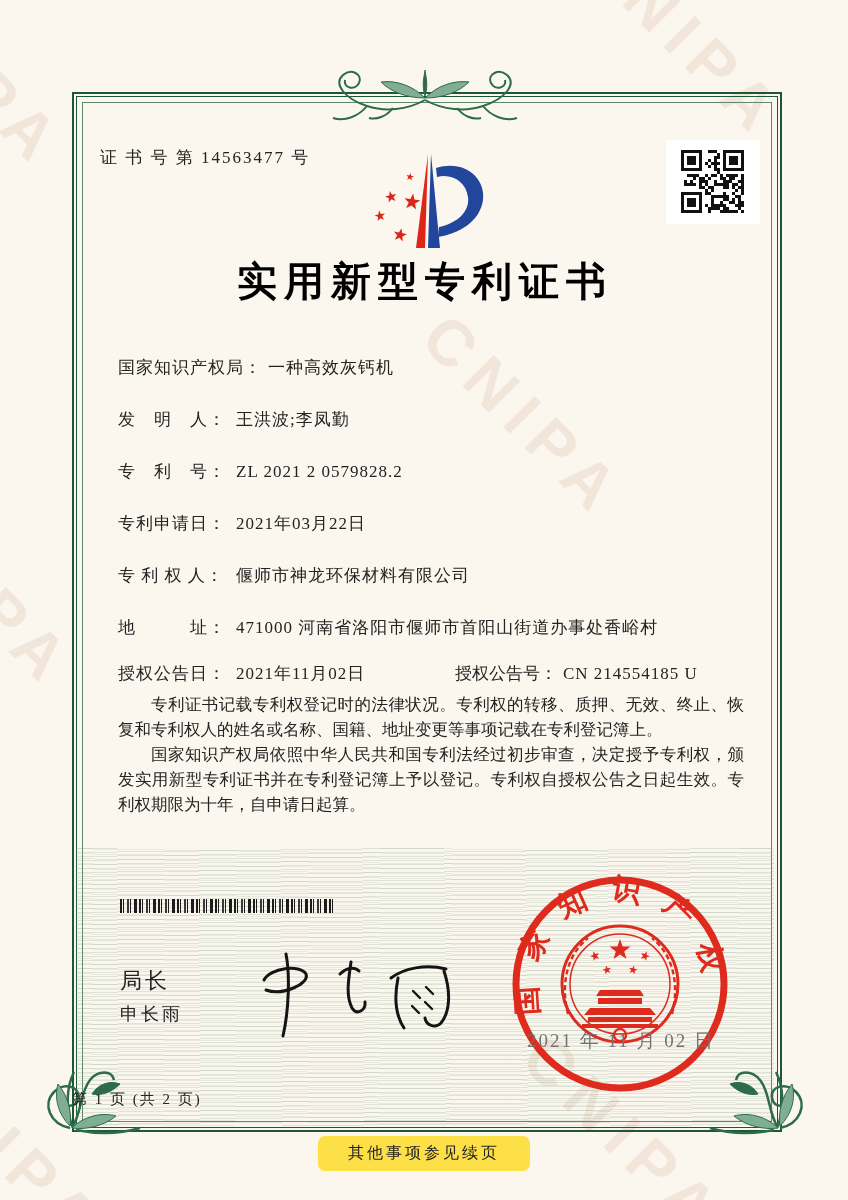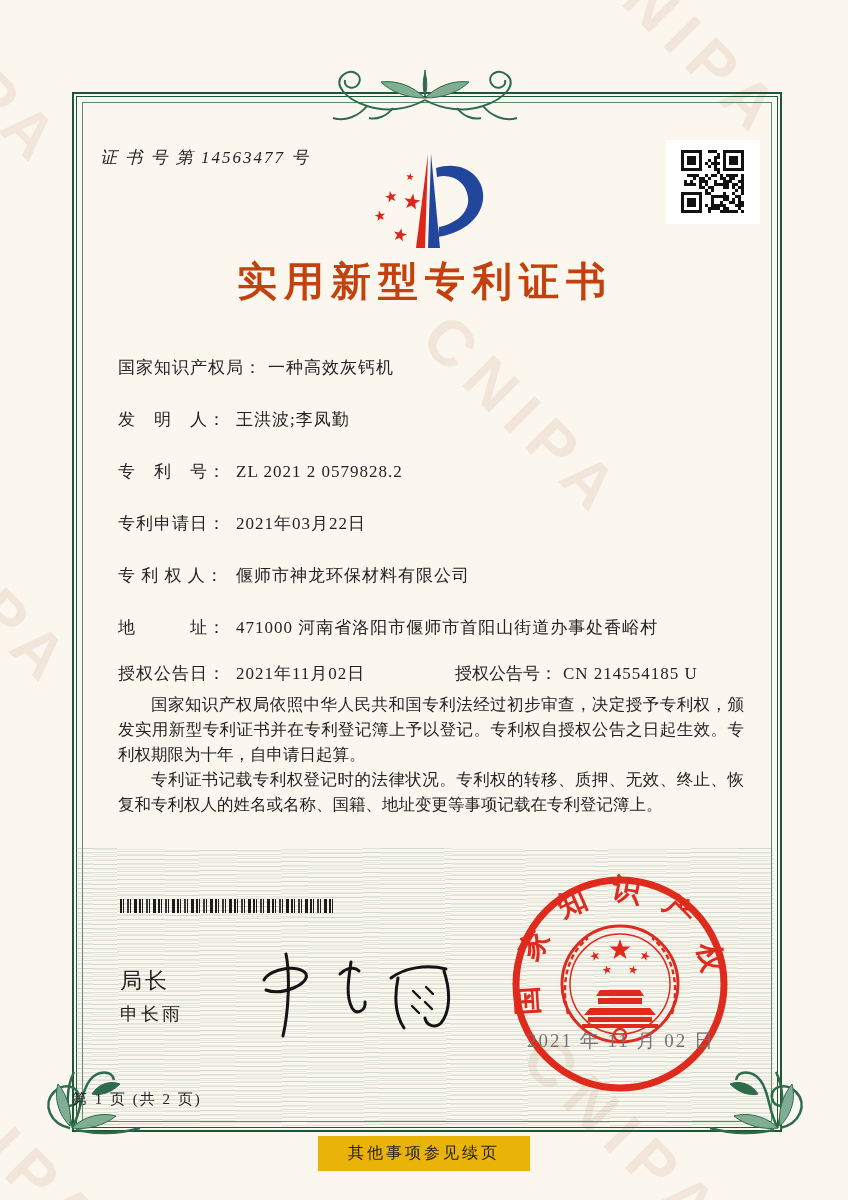--- a/index.html
+++ b/index.html
@@ -27,26 +27,26 @@
   .guilloche{
     position:absolute;left:76px;top:848px;width:698px;height:278px;z-index:1;
     background-image:
       repeating-linear-gradient(179.3deg, rgba(120,158,132,0.22) 0 1px, rgba(0,0,0,0) 1px 4px),
       repeating-linear-gradient(180.8deg, rgba(120,158,132,0.15) 0 1px, rgba(0,0,0,0) 1px 5px);
   }
   .ornament{position:absolute;z-index:2;}
   .flip-x{transform:scaleX(-1);}
   
   .cert-no{position:absolute;left:100px;top:146px;z-index:2;
-    font-size:17px;letter-spacing:2px;font-style:italic;}
+    font-size:17px;letter-spacing:2px;}
   .logo{position:absolute;left:366px;top:144px;z-index:2;}
   .qr-box{position:absolute;left:666px;top:140px;width:94px;height:84px;background:#fff;z-index:2;}
   .qr-box svg{position:absolute;left:15px;top:10px;}
   .title{position:absolute;left:72px;top:254px;width:706px;z-index:2;
-    text-align:center;font-size:40px;font-weight:bold;letter-spacing:7px;color:#c2410c;}
+    text-align:center;font-size:40px;font-weight:bold;letter-spacing:7px;color:#000000;}
   
   .frow{position:absolute;left:118px;z-index:2;font-size:17px;white-space:nowrap;}
   .flabel{display:inline-block;min-width:112px;letter-spacing:1px;}
   .fvalue{margin-left:6px;letter-spacing:1px;}
   .grant2{position:absolute;left:337px;top:0;}
   
   .bodytext{position:absolute;left:118px;top:692px;width:626px;z-index:2;
     font-size:16.5px;line-height:25px;text-align:justify;}
   .bodytext p{margin:0;text-indent:2em;}
   
@@ -63,21 +63,21 @@
   .signer-name{position:absolute;left:120px;top:1002px;font-size:18px;letter-spacing:3px;z-index:3;}
   .signature{position:absolute;left:248px;top:944px;z-index:3;}
   
   .seal{position:absolute;left:500px;top:866px;z-index:3;}
   .seal-date{position:absolute;left:505px;top:1028px;width:232px;z-index:4;
     text-align:center;font-size:19px;letter-spacing:2px;color:#737373;}
   
   .page-num{position:absolute;left:72px;top:1090px;width:706px;z-index:2;
     font-size:15px;letter-spacing:2px;}
   .note-box{position:absolute;left:50%;top:1136px;transform:translateX(-50%);z-index:2;
-    background:#eab308;padding:7px 30px;font-size:16px;letter-spacing:3px;}
+    background:#fde047;padding:7px 30px;font-size:16px;letter-spacing:3px;border-radius:7px;}
 </style>
 </head>
 <body>
 
 <div class="page">
 
   <span class="wm" style="left:-100px;top:-50px">CNIPA</span>
   <span class="wm" style="left:620px;top:-80px">CNIPA</span>
   <span class="wm" style="left:460px;top:300px">CNIPA</span>
   <span class="wm" style="left:-90px;top:470px">CNIPA</span>
@@ -309,22 +309,22 @@
     <span class="flabel">地　　　址：</span><span class="fvalue">471000 河南省洛阳市偃师市首阳山街道办事处香峪村</span>
   </div>
   <div class="frow" style="top:662px">
     <span class="flabel">授权公告日：</span><span class="fvalue">2021年11月02日</span>
     <span class="grant2">
       <span>授权公告号：</span><span class="fvalue">CN 214554185 U</span>
     </span>
   </div>
 
   <div class="bodytext">
+    <p>专利证书记载专利权登记时的法律状况。专利权的转移、质押、无效、终止、恢复和专利权人的姓名或名称、国籍、地址变更等事项记载在专利登记簿上。</p>
     <p>国家知识产权局依照中华人民共和国专利法经过初步审查，决定授予专利权，颁发实用新型专利证书并在专利登记簿上予以登记。专利权自授权公告之日起生效。专利权期限为十年，自申请日起算。</p>
-    <p>专利证书记载专利权登记时的法律状况。专利权的转移、质押、无效、终止、恢复和专利权人的姓名或名称、国籍、地址变更等事项记载在专利登记簿上。</p>
   </div>
 
   <div class="barcode"></div>
 
   <div class="signer-title">局长</div>
   <div class="signer-name">申长雨</div>
   <svg class="signature" width="210" height="100" viewBox="0 0 210 100">
     <g stroke="#141414" stroke-width="3" fill="none" stroke-linecap="round">
       <path d="M38,10 C42,30 41,66 35,92"></path>
       <path d="M16,36 C22,24 52,20 58,30 C62,40 34,52 18,46"></path>

